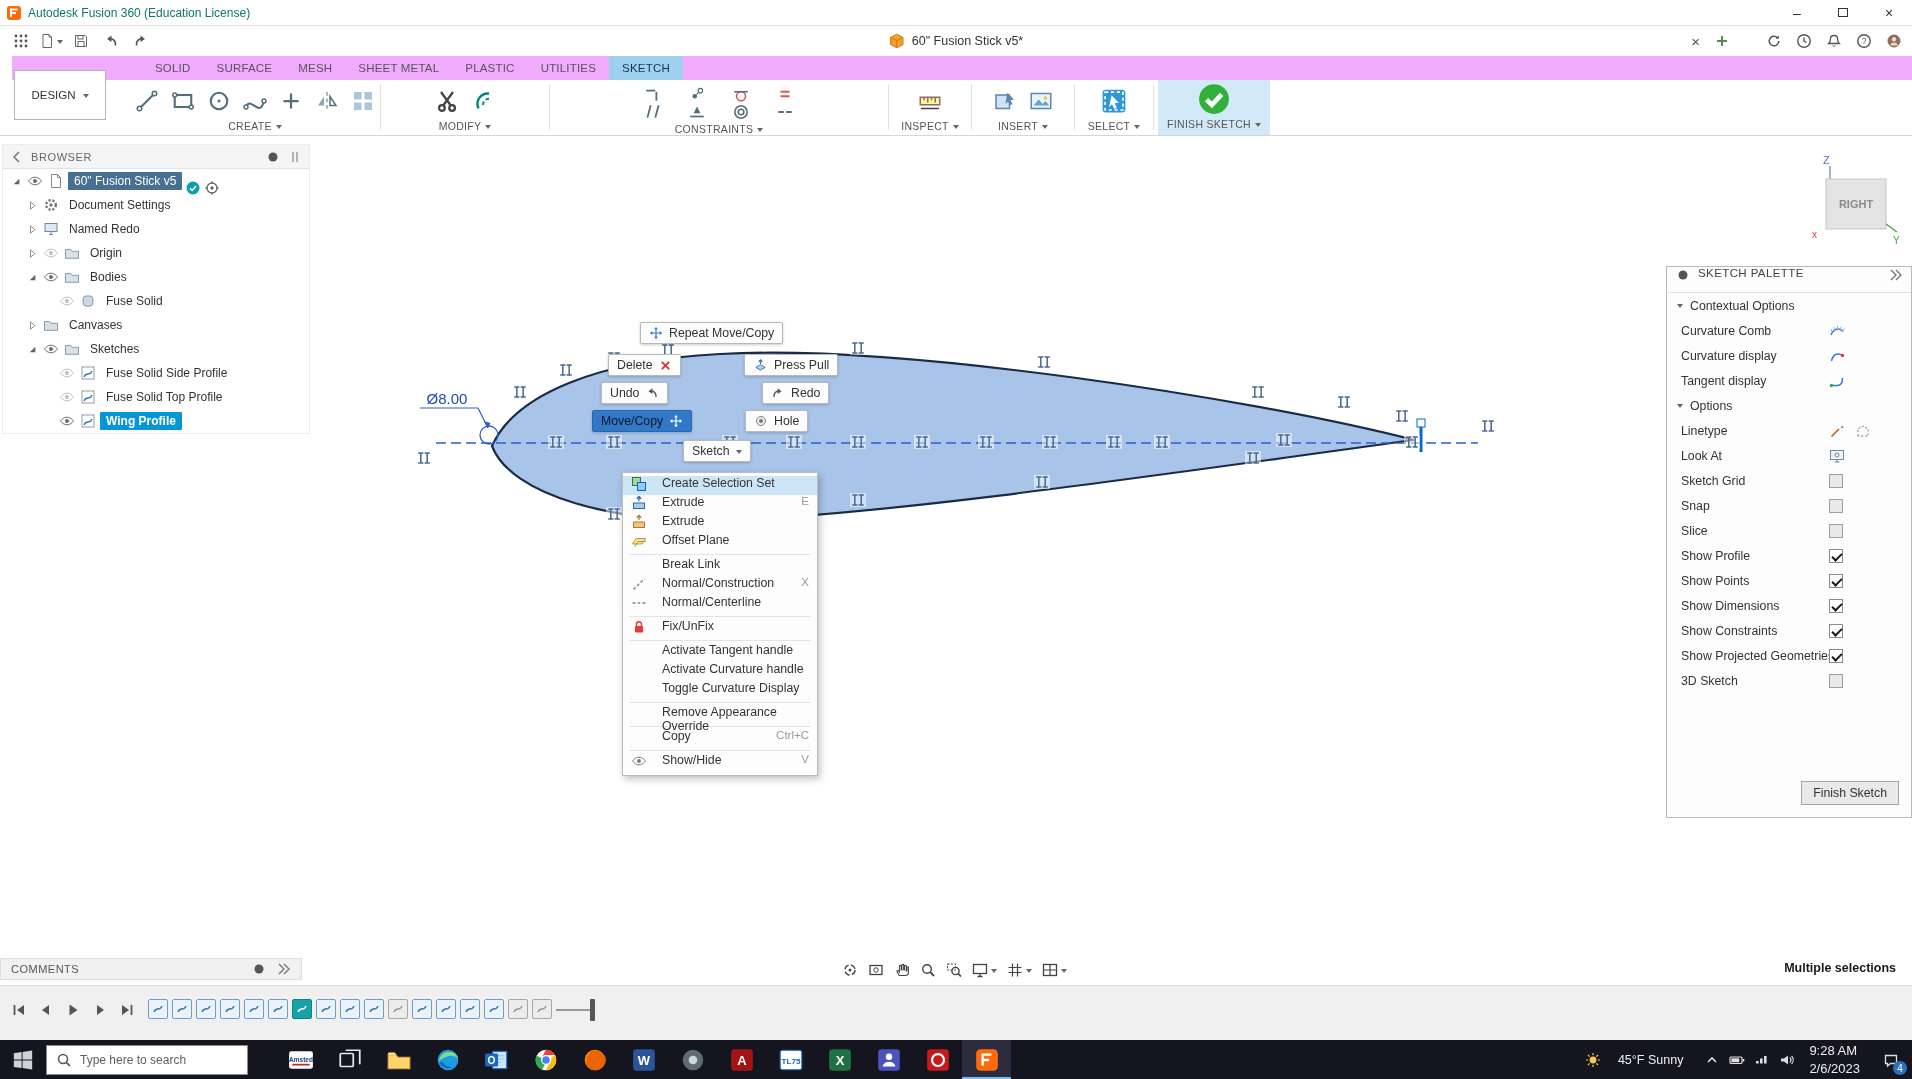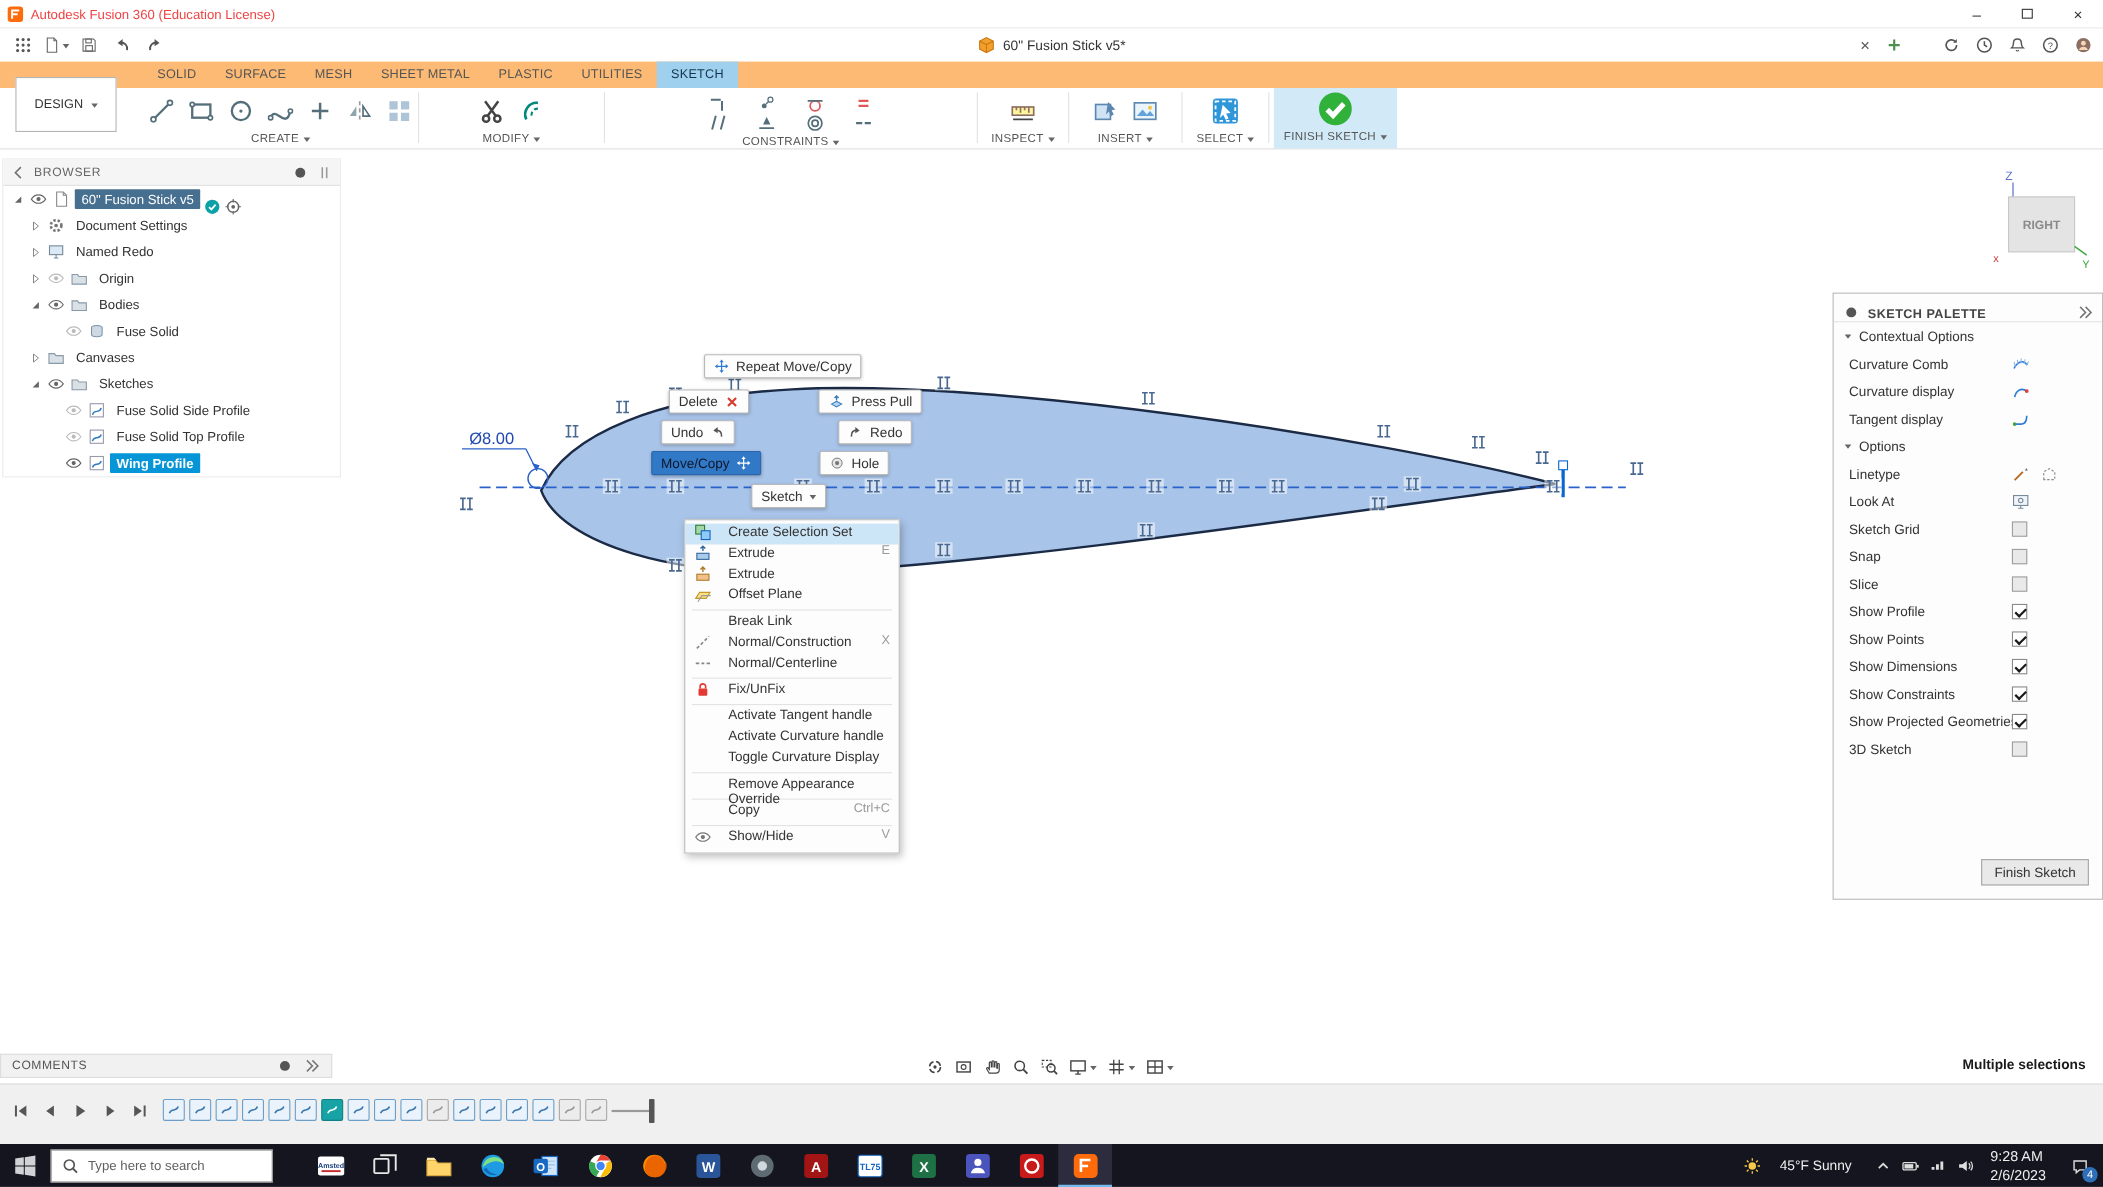--- a/index.html
+++ b/index.html
@@ -4,33 +4,33 @@
 <style>
 *{margin:0;padding:0;box-sizing:border-box}
 html,body{width:1912px;height:1079px;overflow:hidden;background:#fff}
 body{font-family:"Liberation Sans",sans-serif;font-size:12px;color:#333;position:relative}
 #app{position:absolute;inset:0}
 svg{display:block}
 .crt{width:0;height:0;border:3.5px solid transparent;border-top:4.5px solid #666;margin-top:4px;display:inline-block}
 .crt.sm{border-width:3px;border-top-width:4px}
 
 .titlebar{position:absolute;left:0;top:0;right:0;height:26px;background:#fff;border-bottom:1px solid #e4e4e4;display:flex;align-items:center;padding-left:6px}
-.tb-title{font-size:12px;color:#ef4444;margin-left:6px}
+.tb-title{font-size:12px;color:#0f766e;margin-left:6px}
 .win-btns{margin-left:auto;display:flex;height:100%}
 .win-btn{width:46px;height:100%;display:flex;align-items:center;justify-content:center;color:#333;font-size:14px}
 .win-max-box{width:10px;height:9px;border:1.4px solid #333}
 
 .qbar{position:absolute;top:26px;left:0;right:0;height:30px;background:#fff;display:flex;align-items:center;padding-left:8px;gap:4px}
 .qicon{width:26px;height:26px;display:flex;align-items:center;justify-content:center;gap:2px}
 .doctab{position:absolute;left:50%;transform:translateX(-50%);top:0;height:30px;display:flex;align-items:center;gap:7px;font-size:12.5px;color:#333}
 .qbar-right{position:absolute;right:10px;top:0;height:30px;display:flex;align-items:center;gap:14px}
 .qclose{font-size:15px;color:#555}
 
 .design-dd{position:absolute;top:70px;left:14px;width:92px;height:50px;border:1px solid #b5b5b5;background:#fff;display:flex;align-items:center;justify-content:center;gap:7px;font-size:11.5px;color:#333;z-index:5}
-.tabsrow{position:absolute;top:56px;left:0;right:0;height:24px;background:#fdba74;display:flex;align-items:stretch;padding-left:130px}
+.tabsrow{position:absolute;top:56px;left:12px;right:0;height:24px;background:#f0abfc;display:flex;align-items:stretch;padding-left:130px}
 .rtab{padding:0 13px;display:flex;align-items:center;font-size:11.5px;color:#555;letter-spacing:.2px;white-space:nowrap}
 .rtab.active{background:#9fd0ee;color:#14344e}
 .toolrow{position:absolute;top:80px;left:0;right:0;height:56px;background:#fff;border-bottom:1px solid #d6d6d6;display:flex;padding-left:130px}
 .tgroup{position:relative;height:100%;display:flex;flex-direction:column;align-items:center;padding-top:5px}
 .tgroup.hl{background:#d2e9f7;padding-top:3px}
 .g0{width:250px}.g1{width:168px}.g2{width:338px}.g3{width:82px}.g4{width:102px}.g5{width:78px}.g6{width:112px;margin-left:4px}
 .ticons{display:flex;align-items:center;justify-content:center;gap:12px;height:32px}
 .ticons.grid{display:grid;grid-template-columns:repeat(4,36px);grid-auto-rows:17px;gap:1px 8px;height:35px;align-items:center;justify-items:center}
 .tlabel{margin-top:3px;font-size:10.5px;color:#555;display:flex;align-items:center;gap:4px;letter-spacing:.3px;white-space:nowrap}
 .tsep{width:1px;background:#e2e2e2;height:46px;margin-top:4px}
@@ -42,21 +42,21 @@
 .browser-h{height:24px;display:flex;align-items:center;gap:6px;background:#f5f5f5;border-bottom:1px solid #e2e2e2;color:#666;letter-spacing:.6px;font-size:11px;padding:0 6px}
 .browser-h .sp{flex:1}
 .brow{height:24px;display:flex;align-items:center;gap:3px;white-space:nowrap}
 .bexp{width:14px;display:flex;justify-content:center}
 .beye,.bicon{width:18px;display:flex;justify-content:center}
 .blabel{padding:2px 6px;border-radius:1px}
 .blabel.root{background:#476f8f;color:#fff}
 .blabel.sel{background:#0696d7;color:#fff;font-weight:bold}
 
 .palette{position:absolute;right:0;top:130px;width:246px;height:552px;background:#fdfdfd;border:1px solid #b9b9b9;font-size:12.3px;z-index:6}
-.pal-h{height:26px;display:flex;align-items:flex-end;gap:7px;padding:0 8px;border-bottom:1px solid #e3e3e3;font-size:11.5px;font-weight:bold;color:#444;letter-spacing:.4px}
+.pal-h{height:26px;display:flex;align-items:flex-start;gap:7px;padding:0 8px;border-bottom:1px solid #e3e3e3;font-size:11.5px;font-weight:normal;color:#444;letter-spacing:.4px}
 .pal-h .sp{flex:1}
 .pal-sec-h{height:25px;display:flex;align-items:center;gap:7px;padding:0 10px;font-weight:normal;color:#333}
 .pal-row{height:25px;display:flex;align-items:center;padding:0 14px;color:#333;position:relative}
 .pal-ctrl{position:absolute;left:162px;display:flex;gap:10px;align-items:center}
 .cb{width:14px;height:14px;border:1px solid #8a8a8a;background:#fff;position:relative;display:inline-block}
 .cb.off{background:#e9e9e9;border-color:#9f9f9f}
 .cb.checked::after{content:"";position:absolute;left:2px;top:3px;width:8px;height:4px;border-left:2px solid #1a1a1a;border-bottom:2px solid #1a1a1a;transform:rotate(-45deg)}
 .finish-btn{position:absolute;right:12px;bottom:12px;padding:4px 11px;background:#e9e9e9;border:1px solid #a5a5a5;color:#333;font-size:12.3px}
 
 .mkbtn{position:absolute;height:22px;display:flex;align-items:center;gap:6px;padding:0 8px;background:#fdfdfd;border:1px solid #b9b9b9;border-radius:2px;box-shadow:0 1px 3px rgba(0,0,0,.2);font-size:12.3px;color:#333;white-space:nowrap;z-index:8}

